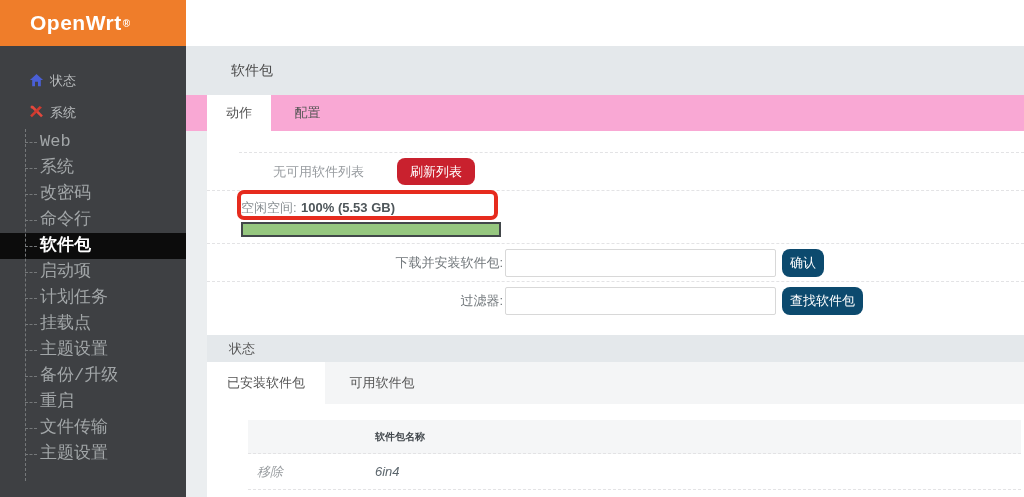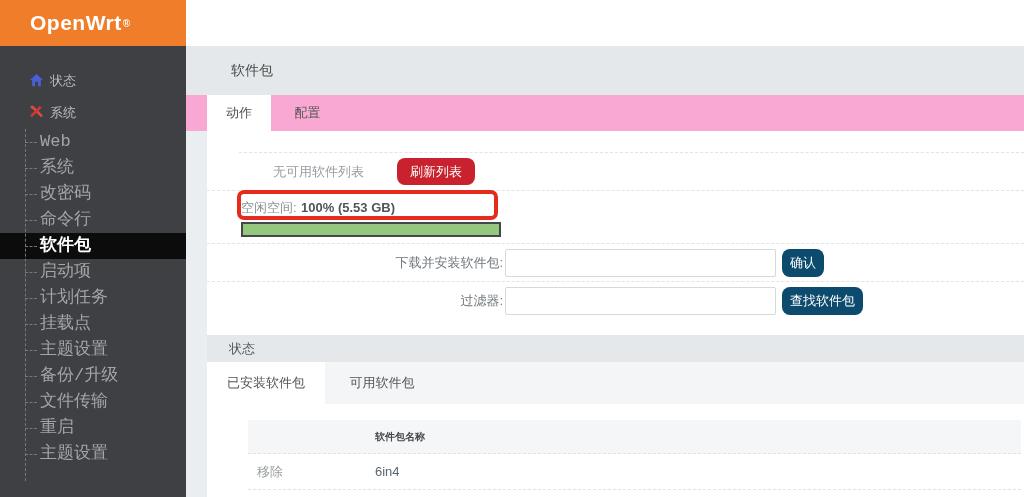--- a/index.html
+++ b/index.html
@@ -64,21 +64,21 @@
            line-height:27px; padding-left:22px; font-size:13px; color:#555; }
   .strip2 { position:absolute; left:21px; right:0; top:316px; height:42px; background:#f4f5f6; white-space:nowrap; }
   .strip2 .tab { height:42px; line-height:42px; padding:0 20px; }
   .strip2 .tab.active { background:#fff; }
   .panel2 { position:absolute; left:21px; right:0; top:358px; bottom:0; background:#fff; }
   .ptable { margin:16px 3px 0 41px; }
   .thead { display:flex; background:#f5f6f7; height:34px; align-items:center;
            border-bottom:1px dashed #e3e3e5; font-size:10px; font-weight:bold; color:#42484d; }
   .col1 { width:127px; padding-left:9px; }
   .col2 { flex:1; }
-  .trow { display:flex; height:36px; align-items:center; border-bottom:1px dashed #e3e3e5; font-size:13px; }
+  .trow { display:flex; height:36px; align-items:center; border-bottom:1px dashed #e3e3e5; font-size:13px;font-style:italic; }
   .action-cell { color:#999da0; cursor:pointer; }
   .name-cell { color:#5c666d; }
 
   
   .annotation { position:absolute; left:237px; top:190px; width:261px; height:30px;
                 border:4px solid #e62b1e; border-radius:7px; z-index:50; pointer-events:none; }
 </style>
 </head>
 <body>
 
@@ -115,22 +115,22 @@
       <div class="sub-item">Web</div>
       <div class="sub-item">系统</div>
       <div class="sub-item">改密码</div>
       <div class="sub-item">命令行</div>
       <div class="sub-item active">软件包</div>
       <div class="sub-item">启动项</div>
       <div class="sub-item">计划任务</div>
       <div class="sub-item">挂载点</div>
       <div class="sub-item">主题设置</div>
       <div class="sub-item">备份/升级</div>
+      <div class="sub-item">重启</div>
       <div class="sub-item">文件传输</div>
-      <div class="sub-item">重启</div>
       <div class="sub-item">主题设置</div>
     </div>
   </div>
 
   <div class="right">
 
     <div class="band1">
       <span>软件包</span>
     </div>
 

